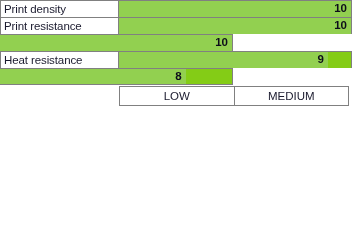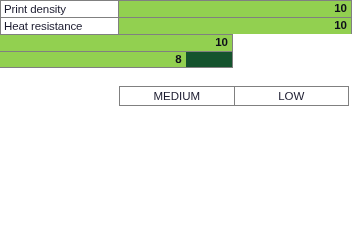--- a/index.html
+++ b/index.html
@@ -55,21 +55,21 @@
     border-bottom: 1px solid #808080;
   }
 
   
   .plot-cell {
     position: relative;
     width: 233px;
     box-sizing: border-box;
     border-top: 1px solid #808080;
     border-right: 1px solid #808080;
-    background: #14532d;
+    background: #84cc16;
     overflow: hidden;
   }
   .row:last-child .plot-cell {
     border-bottom: 1px solid #808080;
   }
 
   .bar {
     position: absolute;
     left: 0;
     top: 0;
@@ -129,46 +129,56 @@
       </div>
       <div class="plot-cell">
         <div class="bar" style="width: 100%; background: rgb(146, 208, 80);">
           <span class="bar-value">10</span>
         </div>
       </div>
     </div>
 
     <div class="row">
       <div class="cat-cell">
-        <span>Heat resistance</span>
+        <span>Print resistance</span>
       </div>
       <div class="plot-cell">
         <div class="bar" style="width: 100%; background: rgb(146, 208, 80);">
           <span class="bar-value">10</span>
         </div>
       </div>
     </div>
 
     <div class="row">
       <div class="plot-cell">
         <div class="bar" style="width: 100%; background: rgb(146, 208, 80);">
           <span class="bar-value">10</span>
         </div>
       </div>
     </div>
 
+    <div class="row">
+      <div class="cat-cell">
+        <span>Heat resistance</span>
+      </div>
+      <div class="plot-cell">
+        <div class="bar" style="width: 90%; background: rgb(146, 208, 80);">
+          <span class="bar-value">9</span>
+        </div>
+      </div>
+    </div>
 
     <div class="row">
       <div class="plot-cell">
         <div class="bar" style="width: 80%; background: rgb(146, 208, 80);">
           <span class="bar-value">8</span>
         </div>
       </div>
     </div>
 
   </div>
 
   <div class="axis">
+    <div class="axis-seg">LOW</div>
     <div class="axis-seg">MEDIUM</div>
-    <div class="axis-seg">LOW</div>
   </div>
 
 </div>
 
 </body></html>

